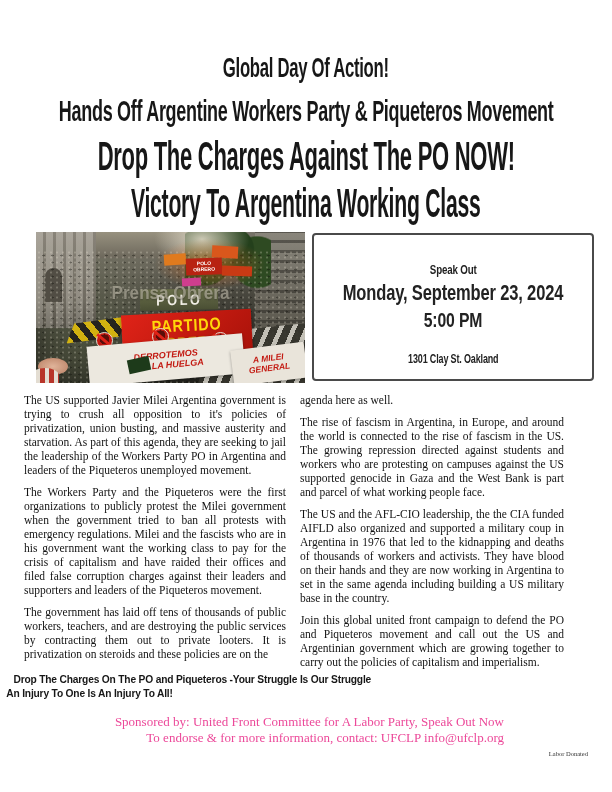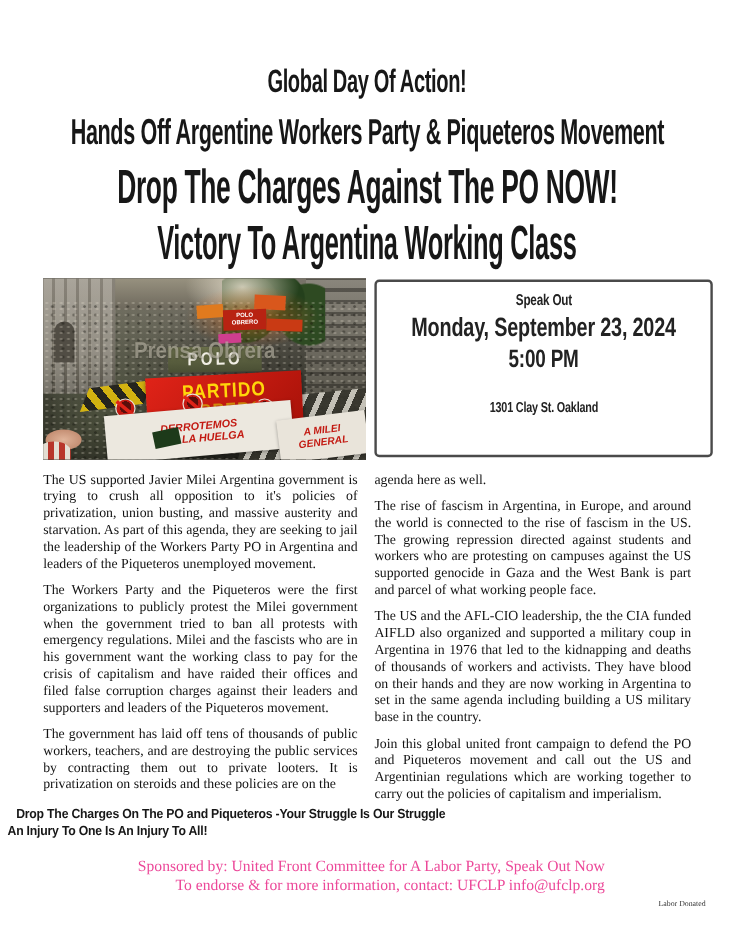--- a/index.html
+++ b/index.html
@@ -103,29 +103,29 @@
   .ph-flag{left:92px;top:126px;width:22px;height:14px;background:#1d3a1a;transform:rotate(-12deg);}
 
   
   .event-box{
     position:absolute;left:312px;top:233px;width:278px;height:144px;background:#fff;
     border:2px solid #4a4a4a;border-radius:4px;
     display:flex;flex-direction:column;align-items:center;
     font-family:"Liberation Sans",sans-serif;font-weight:bold;color:#222;
   }
   .ev-line{display:flex;justify-content:center;width:100%;}
-  .ev-title{margin-top:7px;font-size:13px;}
+  .ev-title{margin-top:27px;font-size:13px;}
   .ev-date{margin-top:3px;font-size:22px;justify-content:center;}
   .ev-time{margin-top:2px;font-size:21px;}
   .ev-venue{margin-top:3px;font-size:14px;}
   .ev-addr{margin-top:20px;font-size:12px;}
   .ev-line .cond{transform:scaleX(.75);letter-spacing:-0.2px;color:#222;}
 
   
-  .columns{position:absolute;left:36px;top:393px;width:540px;display:flex;gap:14px;}
+  .columns{position:absolute;left:24px;top:393px;width:540px;display:flex;gap:14px;}
   .col{font-size:11.5px;line-height:14px;text-align:justify;}
   .col.left{width:262px;} .col.right{width:264px;}
   .col p{margin:0 0 8px 0;}
 
   
   .slogan{position:absolute;left:0;top:673px;width:612px;
     font-family:"Liberation Sans",sans-serif;font-weight:bold;font-size:11px;line-height:13.5px;color:#171717;}
   .slogan .sline{display:flex;justify-content:flex-start;}
   .slogan .cond2{flex:0 0 auto;white-space:nowrap;transform:scaleX(.93);letter-spacing:-0.2px;}
   .sponsor{position:absolute;left:0;top:714px;width:504px;text-align:right;
@@ -209,21 +209,21 @@
   <div class="columns">
     <div class="col left">
       <p>The US supported Javier Milei Argentina government is trying to crush all opposition to it's policies of privatization, union busting, and massive austerity and starvation. As part of this agenda, they are seeking to jail the leadership of the Workers Party PO in Argentina and leaders of the Piqueteros unemployed movement.</p>
       <p>The Workers Party and the Piqueteros were the first organizations to publicly protest the Milei government when the government tried to ban all protests with emergency regulations. Milei and the fascists who are in his government want the working class to pay for the crisis of capitalism and have raided their offices and filed false corruption charges against their leaders and supporters and leaders of the Piqueteros movement.</p>
       <p>The government has laid off tens of thousands of public workers, teachers, and are destroying the public services by contracting them out to private looters. It is privatization on steroids and these policies are on the</p>
     </div>
     <div class="col right">
       <p>agenda here as well.</p>
       <p>The rise of fascism in Argentina, in Europe, and around the world is connected to the rise of fascism in the US. The growing repression directed against students and workers who are protesting on campuses against the US supported genocide in Gaza and the West Bank is part and parcel of what working people face.</p>
       <p>The US and the AFL-CIO leadership, the the CIA funded AIFLD also organized and supported a military coup in Argentina in 1976 that led to the kidnapping and deaths of thousands of workers and activists. They have blood on their hands and they are now working in Argentina to set in the same agenda including building a US military base in the country.</p>
-      <p>Join this global united front campaign to defend the PO and Piqueteros movement and call out the US and Argentinian regulations which are working together to carry out the policies of capitalism and imperialism.</p>
+      <p>Join this global united front campaign to defend the PO and Piqueteros movement and call out the US and Argentinian government which are growing together to carry out the policies of capitalism and imperialism.</p>
     </div>
   </div>
 
   <div class="slogan">
     <div class="sline">
         <span class="cond2">Drop The Charges On The PO and Piqueteros -Your Struggle Is Our Struggle</span>
       </div>
     <div class="sline">
         <span class="cond2">An Injury To One Is An Injury To All!</span>
       </div>

